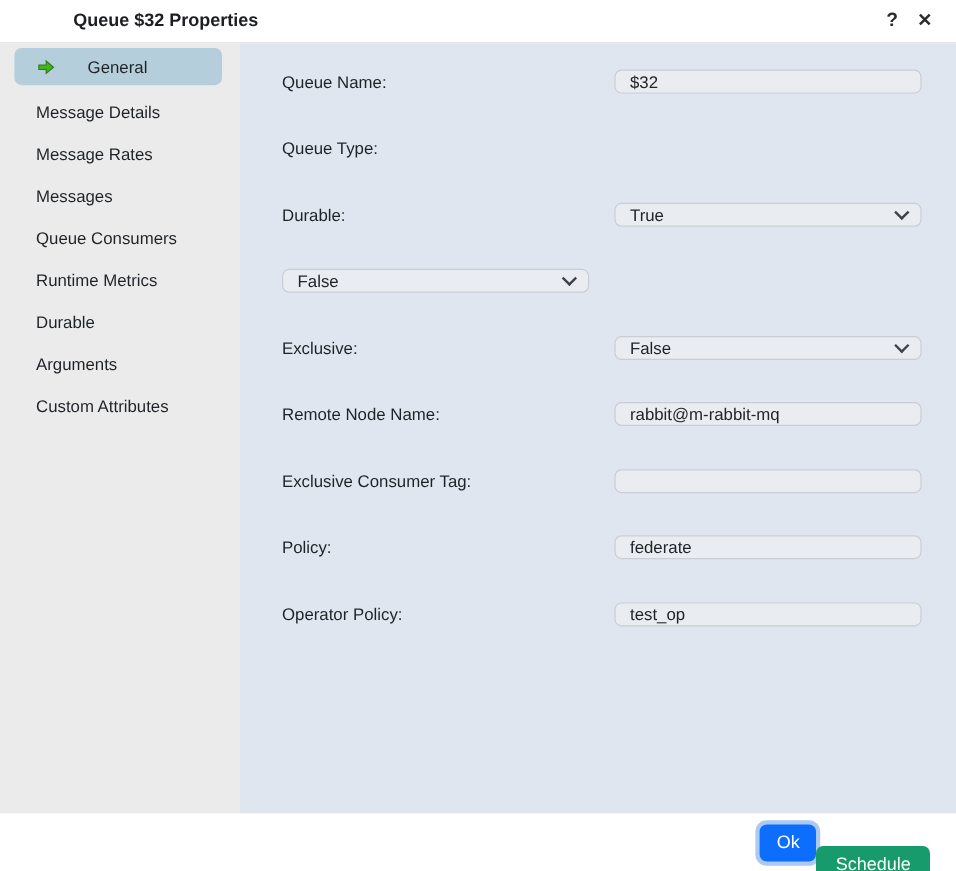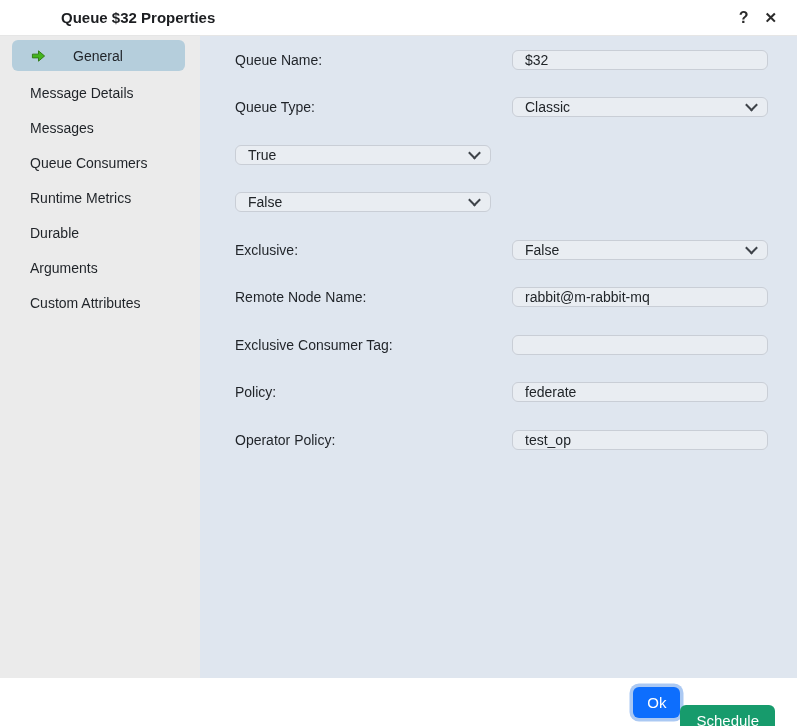--- a/index.html
+++ b/index.html
@@ -76,21 +76,21 @@
 
   
   .content {
     flex: 1 1 auto;
     background: var(--content-bg);
     padding: 0 29px 0 35px;
     overflow: hidden;
   }
   .form-row {
     height: 47.5px;
-    display: flex; align-items: center;
+    display: flex; align-items: center; margin-top: 8px;
   }
   .form-row .flabel {
     flex: 1 1 auto; font-size: 14px; color: #1f2328;
   }
   .field { width: 256px; flex: 0 0 256px; position: relative; }
   .field input, .field select {
     width: 100%; height: 20px;
     background: var(--field-bg);
     border: 1px solid var(--field-border);
     border-radius: 6px;
@@ -155,20 +155,23 @@
             <svg width="15" height="14" viewBox="0 0 16 14">
               <path d="M1.5 5 H8 V1.5 L14.5 7 L8 12.5 V9 H1.5 Z"></path>
             </svg>
           </span>
           <span>General</span>
         </li>
         <li class="side-item">
             <span>Message Details</span>
           </li>
         <li class="side-item">
+            <span>Message Rates</span>
+          </li>
+        <li class="side-item">
             <span>Messages</span>
           </li>
         <li class="side-item">
             <span>Queue Consumers</span>
           </li>
         <li class="side-item">
             <span>Runtime Metrics</span>
           </li>
         <li class="side-item">
             <span>Durable</span>
@@ -186,27 +189,24 @@
 
       <div class="form-row">
         <span class="flabel">Queue Name:</span>
         <span class="field">
           <input type="text" value="$32" style="">
         </span>
       </div>
 
       <div class="form-row">
         <span class="flabel">Queue Type:</span>
-        <span class="field">
-          <select><option>Classic</option></select>
-          <span class="chev"></span>
-        </span>
-      </div>
-
-      <div class="form-row">
+      </div>
+
+      <div class="form-row">
+        <span class="flabel">Durable:</span>
         <span class="field">
           <select><option>True</option></select>
           <span class="chev"></span>
         </span>
       </div>
 
       <div class="form-row">
         <span class="field">
           <select><option>False</option></select>
           <span class="chev"></span>

